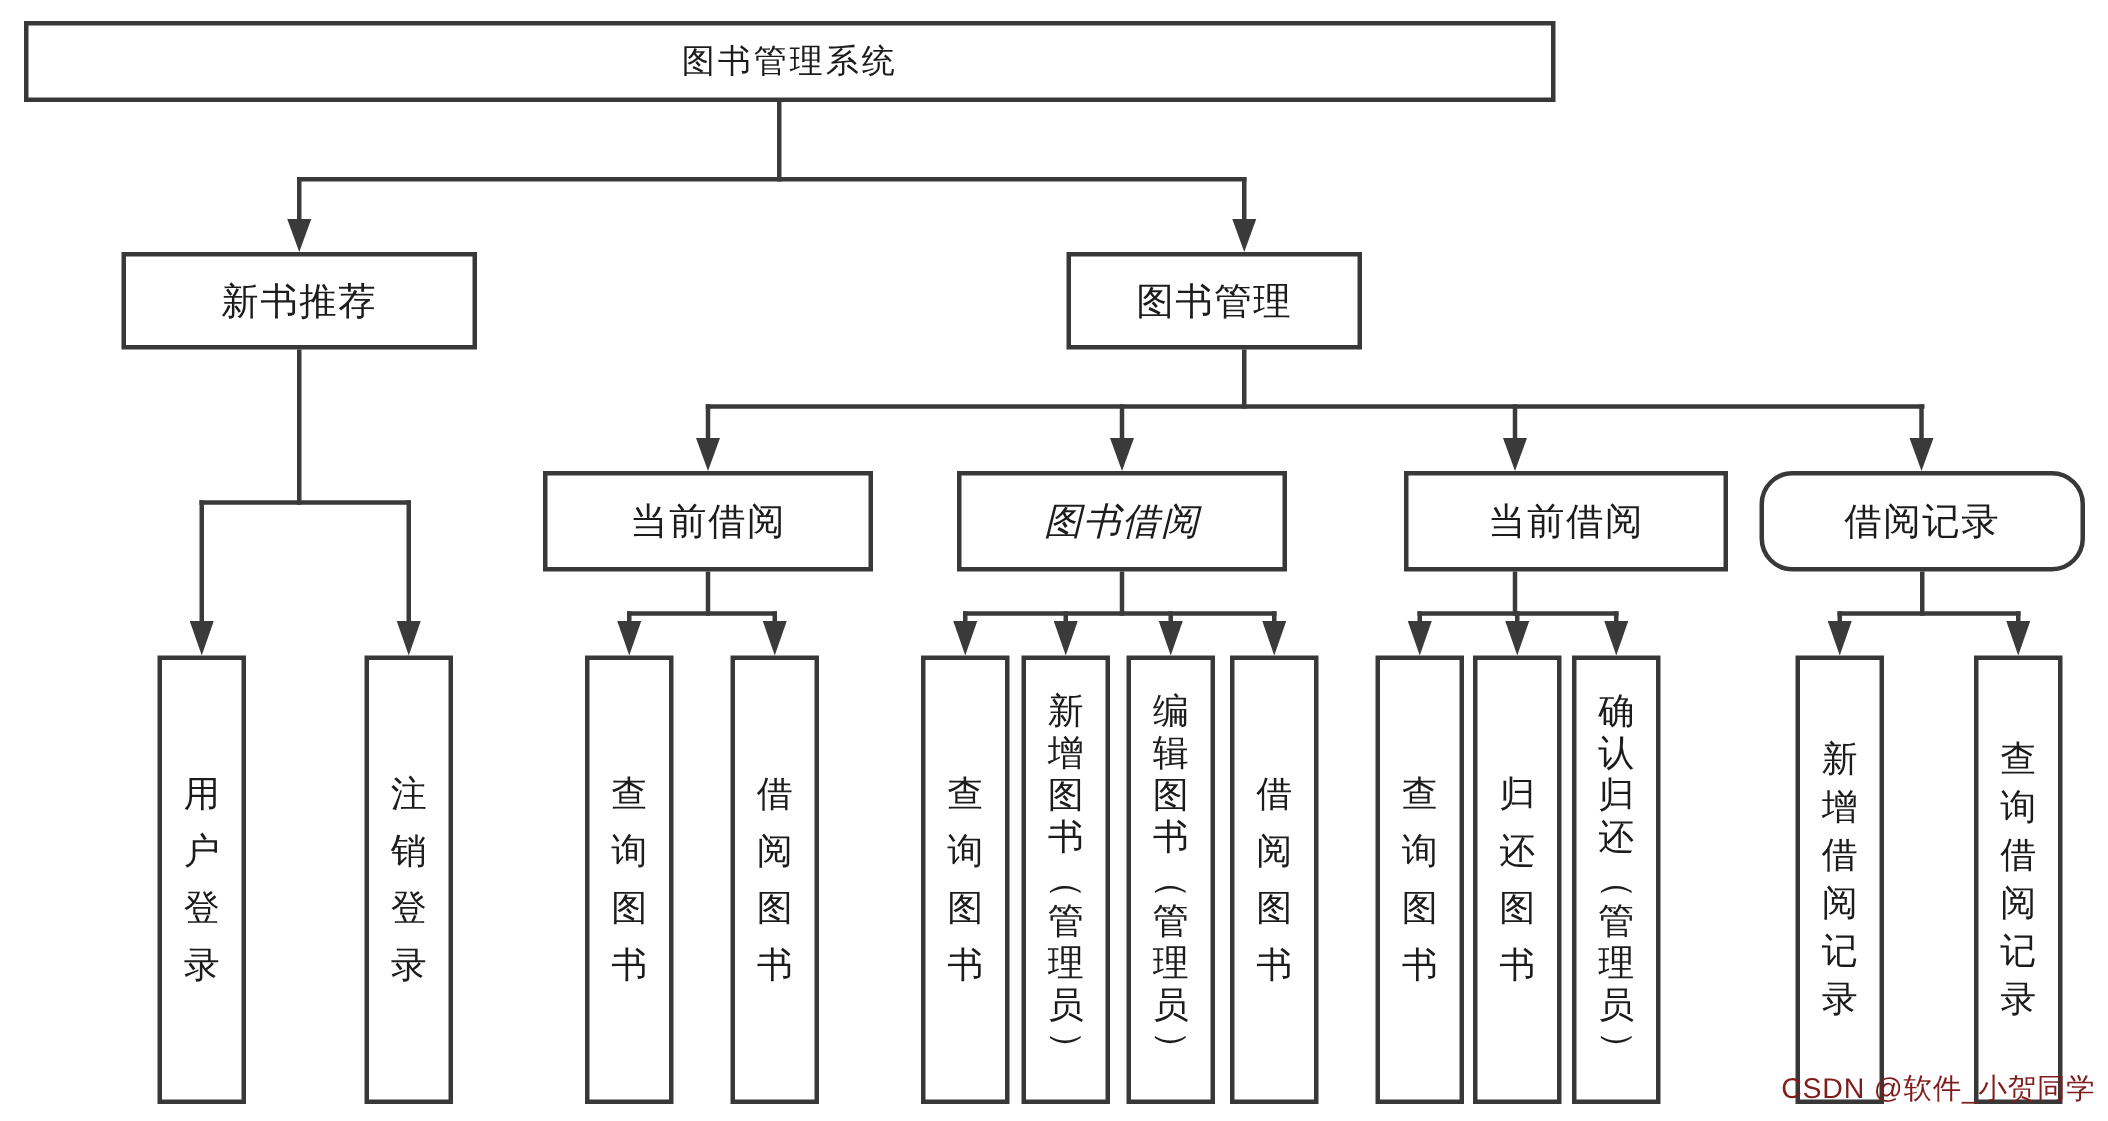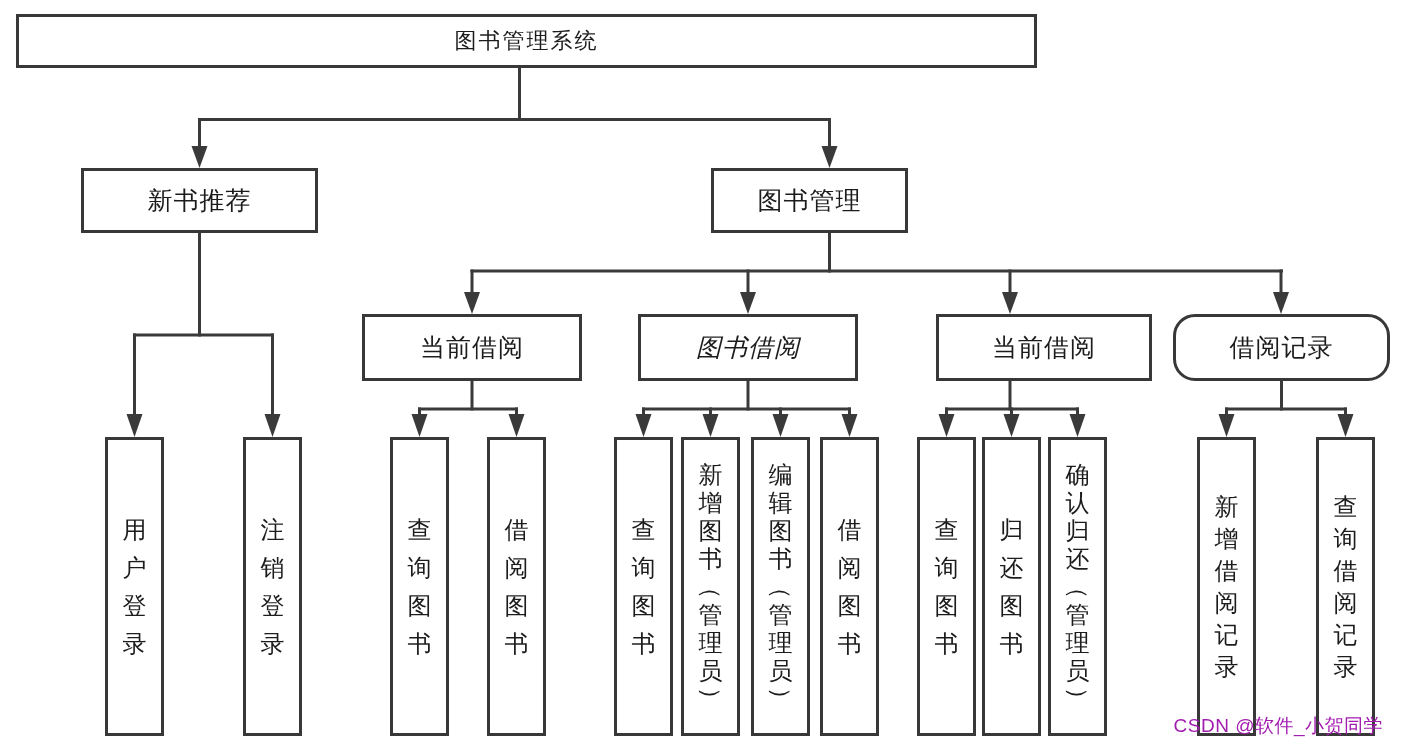--- a/index.html
+++ b/index.html
@@ -20,22 +20,22 @@
   .node.root{font-size:22px;letter-spacing:2px;}
   .leaf{
     position:absolute;box-sizing:border-box;background:#fff;
     border:3px solid #383838;width:59px;top:437px;height:299px;
     display:flex;flex-direction:column;align-items:center;justify-content:center;
     font-size:24px;z-index:1;
   }
   .leaf span{display:block;line-height:1;text-align:center;}
   .leaf span.rot{transform:rotate(90deg);}
   .watermark{
-    position:absolute;top:713px;right:22px;z-index:3;
-    color:#a21caf;font-size:19px;letter-spacing:0.5px;
+    position:absolute;top:713px;right:8px;z-index:3;
+    color:#7f1d1d;font-size:19px;letter-spacing:0.5px;
   }
 </style>
 </head>
 <body>
 
 <div class="canvas">
 
   <svg class="connectors" width="1405" height="747">
 
     <line x1="519.5" y1="68" x2="519.5" y2="121"></line>

